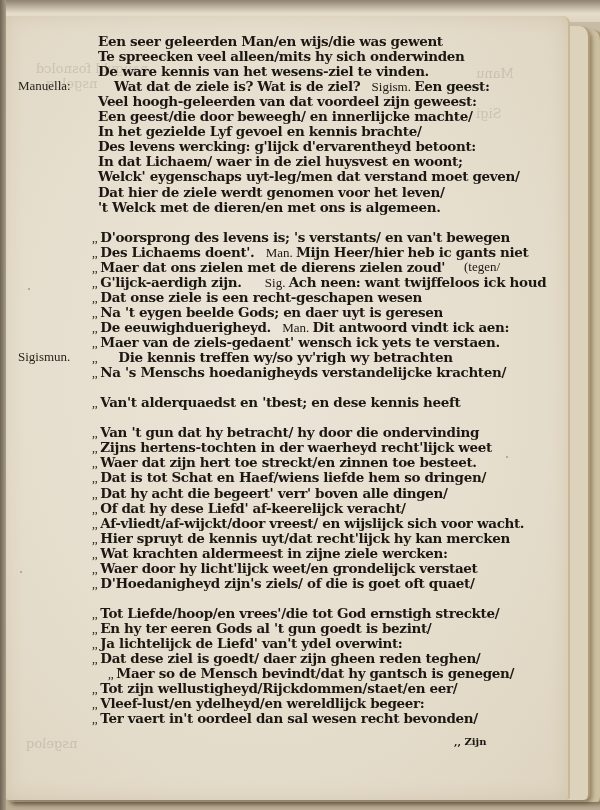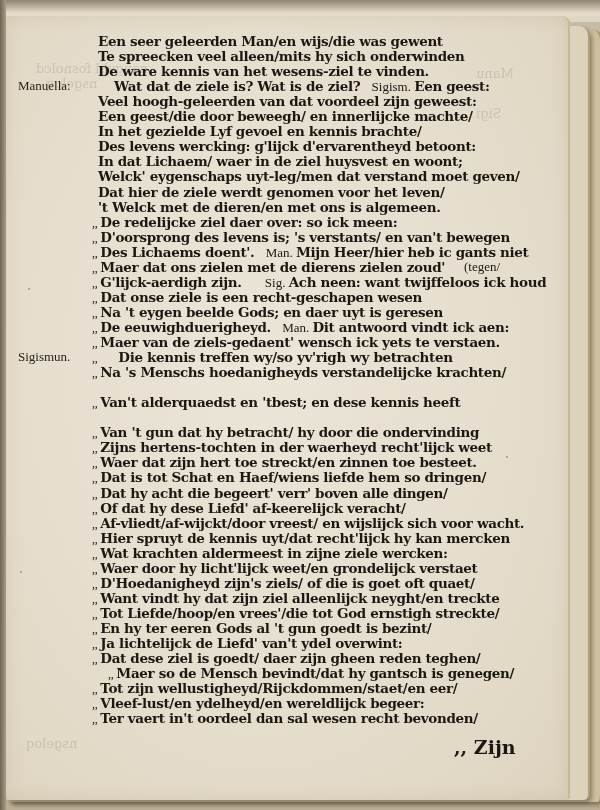--- a/index.html
+++ b/index.html
@@ -73,21 +73,21 @@
     .roman {
       font-family: "Liberation Serif", serif;
       font-weight: normal;
       font-size: 13px;
       letter-spacing: 0;
     }
     .catchword {
       position: absolute;
       font-family: "DejaVu Serif", serif;
       font-weight: bold;
-      font-size: 19px;
+      font-size: 10px;
       color: #1b1712;
       white-space: nowrap;
     }
     .speck { position: absolute; width: 2px; height: 2px; background: rgba(110,90,60,0.5); border-radius: 50%; }
   </style>
 </head>
 <body>
 
 <div class="scene">
   <div class="top-strip"></div>
@@ -110,21 +110,20 @@
         <div class="speaker" style="left: 12px; top: 62.15px;">Manuella:</div>
         <div class="line" style="left: 108px; top: 61.15px;"><span>Wat dat de ziele is? Wat is de ziel?</span><span class="roman" style="margin-left: 8px;">  Sigism. </span><span>Een geest:</span></div>
         <div class="line" style="left: 92px; top: 76.2px;"><span>Veel hoogh-geleerden van dat voordeel zijn geweest:</span></div>
         <div class="line" style="left: 92px; top: 91.25px;"><span>Een geest/die door beweegh/ en innerlijcke machte/</span></div>
         <div class="line" style="left: 92px; top: 106.3px;"><span>In het gezielde Lyf gevoel en kennis brachte/</span></div>
         <div class="line" style="left: 92px; top: 121.35px;"><span>Des levens wercking: g'lijck d'ervarentheyd betoont:</span></div>
         <div class="line" style="left: 92px; top: 136.4px;"><span>In dat Lichaem/ waer in de ziel huysvest en woont;</span></div>
         <div class="line" style="left: 92px; top: 151.45px;"><span>Welck' eygenschaps uyt-leg/men dat verstand moet geven/</span></div>
         <div class="line" style="left: 92px; top: 166.5px;"><span>Dat hier de ziele werdt genomen voor het leven/</span></div>
         <div class="line" style="left: 92px; top: 181.55px;"><span>'t Welck met de dieren/en met ons is algemeen.</span></div>
-        <div class="line" style="left: 86px; top: 196.6px;"><span class="quote-mark">,,</span><span>De redelijcke ziel daer over: so ick meen:</span></div>
         <div class="line" style="left: 86px; top: 211.65px;"><span class="quote-mark">,,</span><span>D'oorsprong des levens is; 's verstants/ en van't bewegen</span></div>
         <div class="line" style="left: 86px; top: 226.7px;"><span class="quote-mark">,,</span><span>Des Lichaems doent'.</span><span class="roman" style="margin-left: 8px;">  Man. </span><span>Mijn Heer/hier heb ic gants niet</span></div>
         <div class="line" style="left: 86px; top: 241.75px;"><span class="quote-mark">,,</span><span>Maer dat ons zielen met de dierens zielen zoud'</span><span class="roman" style="position: absolute; left: 372px;">(tegen/</span></div>
         <div class="line" style="left: 86px; top: 256.8px;"><span class="quote-mark">,,</span><span>G'lijck-aerdigh zijn.</span><span class="roman" style="margin-left: 20px;">  Sig. </span><span>Ach neen: want twijffeloos ick houd</span></div>
         <div class="line" style="left: 86px; top: 271.85px;"><span class="quote-mark">,,</span><span>Dat onse ziele is een recht-geschapen wesen</span></div>
         <div class="line" style="left: 86px; top: 286.9px;"><span class="quote-mark">,,</span><span>Na 't eygen beelde Gods; en daer uyt is geresen</span></div>
         <div class="line" style="left: 86px; top: 301.95px;"><span class="quote-mark">,,</span><span>De eeuwighduerigheyd.</span><span class="roman" style="margin-left: 8px;">  Man. </span><span>Dit antwoord vindt ick aen:</span></div>
         <div class="line" style="left: 86px; top: 317px;"><span class="quote-mark">,,</span><span>Maer van de ziels-gedaent' wensch ick yets te verstaen.</span></div>
         <div class="speaker" style="left: 12px; top: 333.05px;">Sigismun.</div>
         <div class="line" style="left: 86px; top: 332.05px;"><span class="quote-mark">,,</span><span style="display: inline-block; width: 18px;"></span><span>Die kennis treffen wy/so yv'righ wy betrachten</span></div>
@@ -134,21 +133,20 @@
         <div class="line" style="left: 86px; top: 422.35px;"><span class="quote-mark">,,</span><span>Zijns hertens-tochten in der waerheyd recht'lijck weet</span></div>
         <div class="line" style="left: 86px; top: 437.4px;"><span class="quote-mark">,,</span><span>Waer dat zijn hert toe streckt/en zinnen toe besteet.</span></div>
         <div class="line" style="left: 86px; top: 452.45px;"><span class="quote-mark">,,</span><span>Dat is tot Schat en Haef/wiens liefde hem so dringen/</span></div>
         <div class="line" style="left: 86px; top: 467.5px;"><span class="quote-mark">,,</span><span>Dat hy acht die begeert' verr' boven alle dingen/</span></div>
         <div class="line" style="left: 86px; top: 482.55px;"><span class="quote-mark">,,</span><span>Of dat hy dese Liefd' af-keerelijck veracht/</span></div>
         <div class="line" style="left: 86px; top: 497.6px;"><span class="quote-mark">,,</span><span>Af-vliedt/af-wijckt/door vreest/ en wijslijck sich voor wacht.</span></div>
         <div class="line" style="left: 86px; top: 512.65px;"><span class="quote-mark">,,</span><span>Hier spruyt de kennis uyt/dat recht'lijck hy kan mercken</span></div>
         <div class="line" style="left: 86px; top: 527.7px;"><span class="quote-mark">,,</span><span>Wat krachten aldermeest in zijne ziele wercken:</span></div>
         <div class="line" style="left: 86px; top: 542.75px;"><span class="quote-mark">,,</span><span>Waer door hy licht'lijck weet/en grondelijck verstaet</span></div>
         <div class="line" style="left: 86px; top: 557.8px;"><span class="quote-mark">,,</span><span>D'Hoedanigheyd zijn's ziels/ of die is goet oft quaet/</span></div>
-        <div class="line" style="left: 86px; top: 572.85px;"><span class="quote-mark">,,</span><span>Want vindt hy dat zijn ziel alleenlijck neyght/en treckte</span></div>
         <div class="line" style="left: 86px; top: 587.9px;"><span class="quote-mark">,,</span><span>Tot Liefde/hoop/en vrees'/die tot God ernstigh streckte/</span></div>
         <div class="line" style="left: 86px; top: 602.95px;"><span class="quote-mark">,,</span><span>En hy ter eeren Gods al 't gun goedt is bezint/</span></div>
         <div class="line" style="left: 86px; top: 618px;"><span class="quote-mark">,,</span><span>Ja lichtelijck de Liefd' van't ydel overwint:</span></div>
         <div class="line" style="left: 86px; top: 633.05px;"><span class="quote-mark">,,</span><span>Dat dese ziel is goedt/ daer zijn gheen reden teghen/</span></div>
         <div class="line" style="left: 86px; top: 648.1px; margin-left: 16px;"><span class="quote-mark">,,</span><span>Maer so de Mensch bevindt/dat hy gantsch is genegen/</span></div>
         <div class="line" style="left: 86px; top: 663.15px;"><span class="quote-mark">,,</span><span>Tot zijn wellustigheyd/Rijckdommen/staet/en eer/</span></div>
         <div class="line" style="left: 86px; top: 678.2px;"><span class="quote-mark">,,</span><span>Vleef-lust/en ydelheyd/en wereldlijck begeer:</span></div>
         <div class="line" style="left: 86px; top: 693.25px;"><span class="quote-mark">,,</span><span>Ter vaert in't oordeel dan sal wesen recht bevonden/</span></div>
       </div>
 

